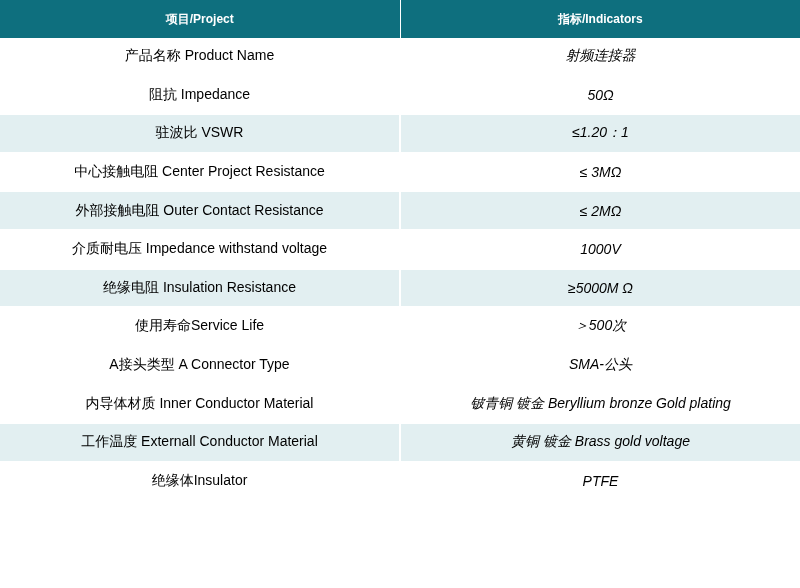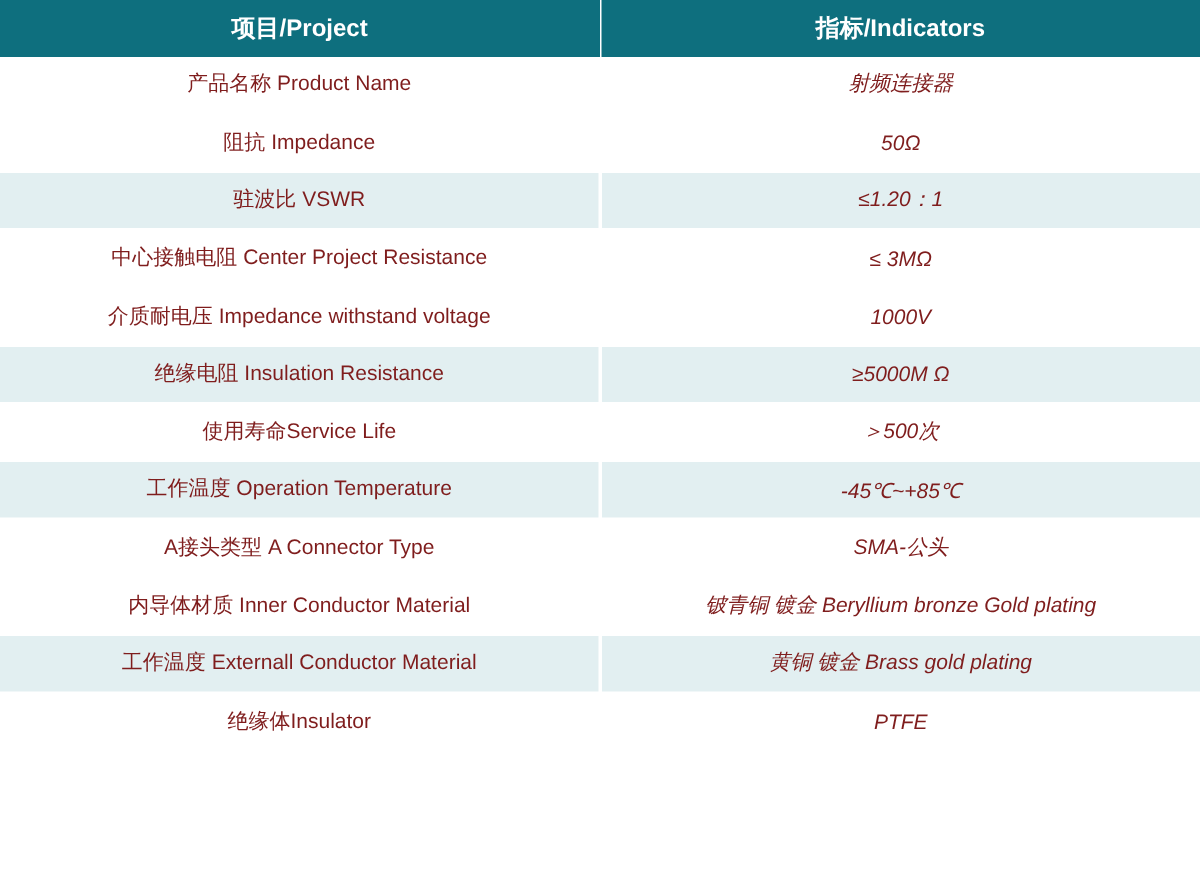--- a/index.html
+++ b/index.html
@@ -17,34 +17,34 @@
     width: 800px;
     border-collapse: collapse;
     table-layout: fixed;
   }
   table.spec-table col.col-project { width: 400px; }
   table.spec-table col.col-indicator { width: 400px; }
 
   thead th {
     background: #0e6f7e;
     color: #ffffff;
-    font-size: 16px;
+    font-size: 12px;
     font-weight: bold;
     height: 38px;
     text-align: center;
     vertical-align: middle;
     padding: 0;
     border-right: 1px solid #ffffff;
   }
   thead th:last-child { border-right: none; margin-top: 48px; }
 
   tbody td {
     height: 36.6px;
     font-size: 14px;
-    color: #7f1d1d;
+    color: #000000;
     text-align: center;
     vertical-align: middle;
     padding: 0 6px;
     border-right: 2px solid #ffffff;
     border-bottom: 2px solid #ffffff;
     white-space: nowrap;
     overflow: hidden;
     text-overflow: ellipsis;
     margin-top: 36px;
   }
@@ -77,46 +77,46 @@
         <td>50Ω</td>
       </tr>
       <tr class="row-dark">
         <td>驻波比 VSWR</td>
         <td>≤1.20：1</td>
       </tr>
       <tr class="row-light">
         <td>中心接触电阻 Center Project Resistance</td>
         <td>≤ 3MΩ</td>
       </tr>
+      <tr class="row-dark">
+        <td>外部接触电阻 Outer Contact Resistance</td>
+        <td>≤ 2MΩ</td>
+      </tr>
       <tr class="row-light">
         <td>介质耐电压 Impedance withstand voltage</td>
         <td>1000V</td>
       </tr>
       <tr class="row-dark">
         <td>绝缘电阻 Insulation Resistance</td>
         <td>≥5000M Ω</td>
       </tr>
       <tr class="row-light">
         <td>使用寿命Service Life</td>
         <td>＞500次</td>
       </tr>
-      <tr class="row-dark">
-        <td>工作温度 Operation Temperature</td>
-        <td>-45℃~+85℃</td>
-      </tr>
       <tr class="row-light">
         <td>A接头类型 A Connector Type</td>
         <td>SMA-公头</td>
       </tr>
       <tr class="row-light">
         <td>内导体材质 Inner Conductor Material</td>
         <td>铍青铜 镀金 Beryllium bronze Gold plating</td>
       </tr>
       <tr class="row-dark">
         <td>工作温度 Externall Conductor Material</td>
-        <td>黄铜 镀金 Brass gold plating</td>
+        <td>黄铜 镀金 Brass gold voltage</td>
       </tr>
       <tr class="row-light">
         <td>绝缘体Insulator</td>
         <td>PTFE</td>
       </tr>
     </tbody>
 </table>
 
 </body></html>

